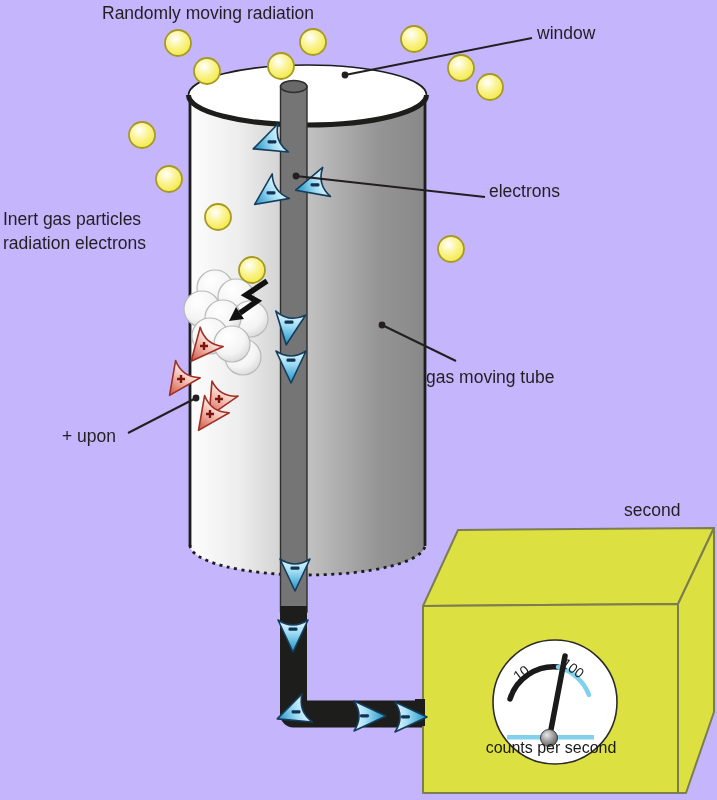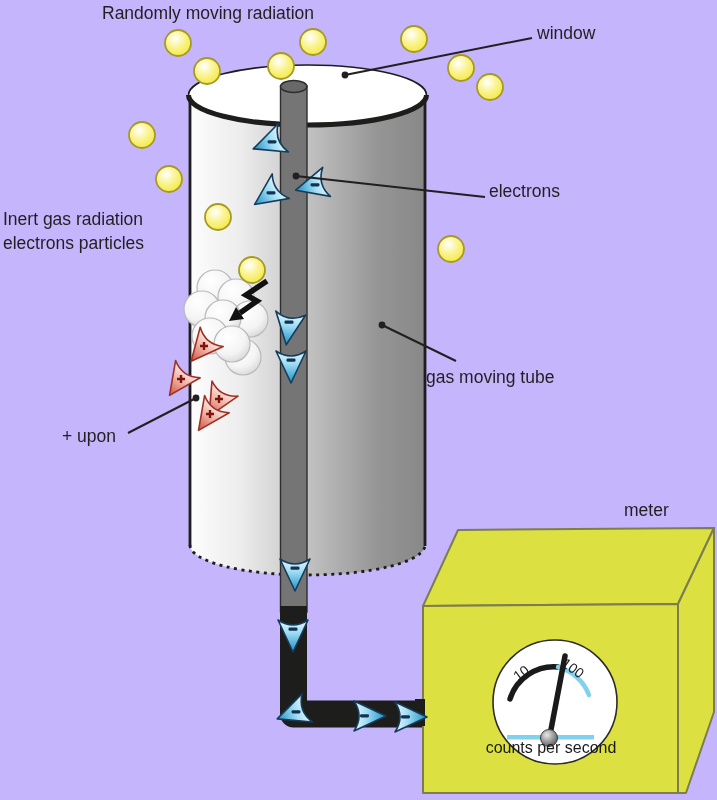--- a/index.html
+++ b/index.html
@@ -196,24 +196,24 @@
     <circle cx="382" cy="325" r="3.4"></circle>
     <circle cx="196" cy="398" r="3.4"></circle>
   </g>
 </svg>
 
 <div class="lbl" style="left:102px;top:3px;">Randomly moving radiation</div>
 <div class="lbl" style="left:537px;top:23px;">window</div>
 <div class="lbl" style="left:489px;top:181px;">electrons</div>
 <div class="lbl" style="left:426px;top:367px;">gas moving tube</div>
 <div class="lbl" style="left:62px;top:426px;">+ upon</div>
-<div class="lbl" style="left:624px;top:500px;">meter</div>
+<div class="lbl" style="left:624px;top:500px;">second</div>
 
 <div class="note">
-  <div>Inert gas radiation</div>
-  <div>electrons particles</div>
+  <div>Inert gas particles</div>
+  <div>radiation electrons</div>
 </div>
 
 <div class="dial-num" style="left:521px;top:673px;--rot:-36deg;">10</div>
 <div class="dial-num" style="left:573px;top:668px;--rot:36deg;">100</div>
 <div class="dial-unit">counts per second</div>
 
 </div>
 
 </body></html>

